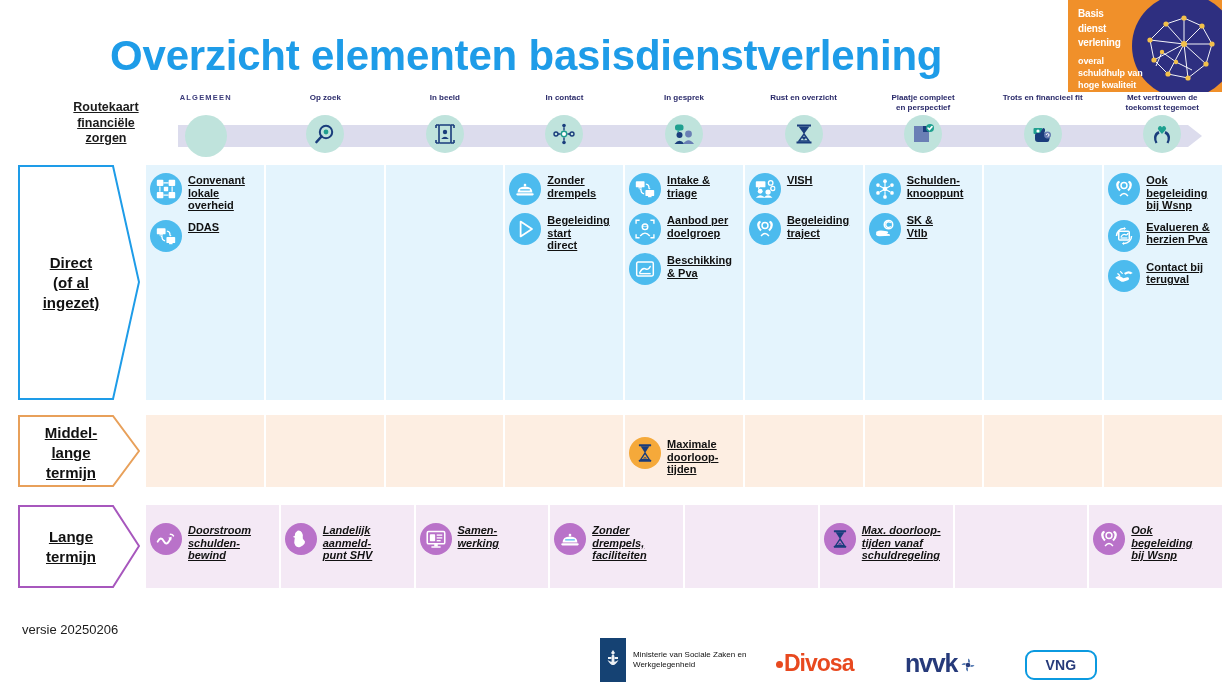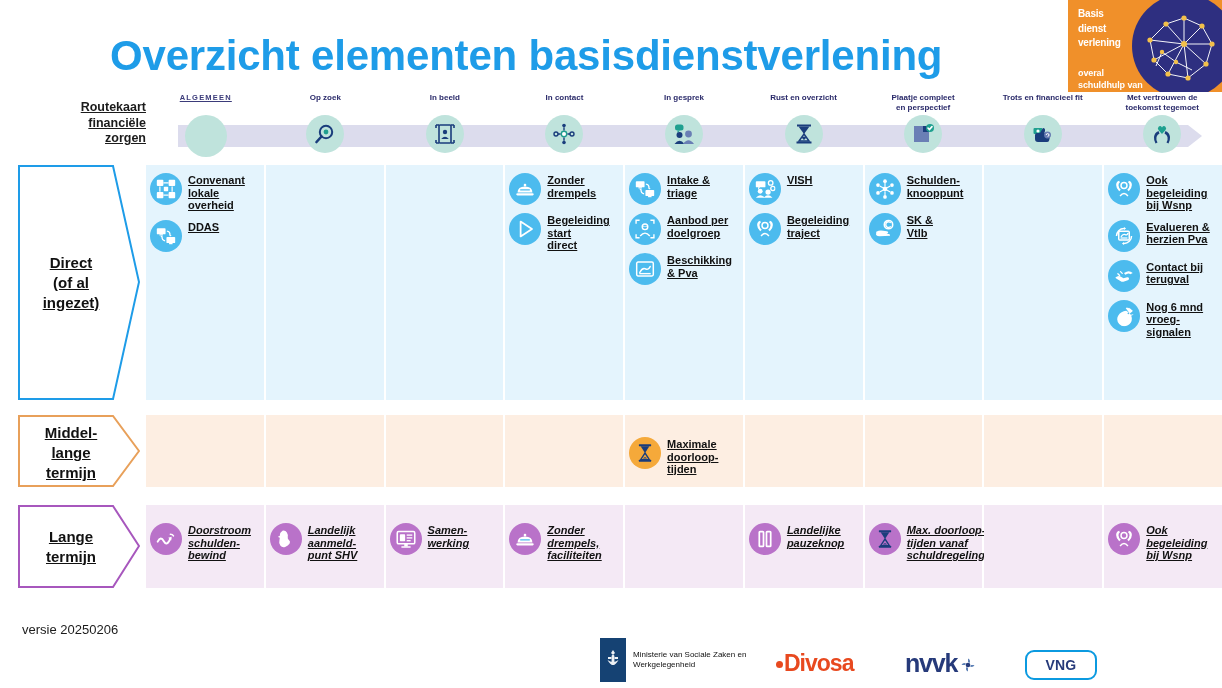--- a/index.html
+++ b/index.html
@@ -25,31 +25,31 @@
   
   .brandlogo{
     position:absolute;left:1068px;top:0px;width:154px;height:92px;
     background:#f0902a;
     overflow:hidden;
   }
   .brandlogo .ltext{
     position:absolute;left:10px;top:7px;color:#ffffff;
   }
   .brandlogo .big{font-size:10px;font-weight:bold;line-height:14.5px;letter-spacing:-0.2px;}
-  .brandlogo .small{font-size:9px;font-weight:bold;line-height:11px;margin-top:17px;letter-spacing:-0.1px;}
+  .brandlogo .small{font-size:9px;font-weight:bold;line-height:11px;margin-top:5px;letter-spacing:-0.1px;}
   .brandlogo .netblob{
     position:absolute;right:-14px;top:-6px;width:104px;height:104px;
     background:#2e2f80;border-radius:50% 50% 50% 50%/50% 50% 50% 50%;
   }
   .brandlogo svg{position:absolute;right:0;top:0;}
 
   
   .routekaart{
     position:absolute;left:66px;top:100px;width:80px;
-    text-align:right;font-size:12.5px;font-weight:bold;color:#1b1b1b;
+    text-align:center;font-size:12.5px;font-weight:bold;color:#1b1b1b;
     line-height:15.5px;
   }
   .routekaart span{ text-decoration:underline; display:block;}
 
   
   .timeline{position:absolute;left:146px;top:92px;width:1076px;height:66px;}
   .tl-bar{
     position:absolute;left:32px;top:33px;height:22px;width:1010px;
     background:#dcdced;
   }
@@ -61,21 +61,21 @@
   .tl-node{position:absolute;top:0;width:120px;margin-left:-60px;text-align:center;}
   .tl-label{
     font-size:8px;font-weight:bold;color:#2a2a6a;line-height:9.5px;
     height:20px;padding-top:1px;
   }
   .tl-circle{
     width:38px;height:38px;border-radius:50%;
     background:#bfe3dc;margin:2px auto 0 auto;position:relative;
   }
   .tl-circle svg{position:absolute;left:50%;top:50%;transform:translate(-50%,-50%);}
-  .tl-node.algemeen .tl-label{letter-spacing:1.2px;font-size:7.5px;color:#3b3b7a;text-decoration:underline;}
+  .tl-node.algemeen .tl-label{letter-spacing:1.2px;font-size:7.5px;color:#3b3b7a;}
   .tl-node.algemeen .tl-circle{width:42px;height:42px;}
 
   
   .rowlabel{
     position:absolute;left:18px;
     display:flex;align-items:center;justify-content:center;
     box-sizing:border-box;
   }
   .rowlabel .chev{
     position:absolute;inset:0;
@@ -554,33 +554,20 @@
           <div class="ibadge" style="background: rgb(76, 187, 238);">
             <svg width="21" height="21" viewBox="0 0 24 24">
               <path d="M2 14 q3-3 6-1.5 l3.5 2 l4-1 q1.8-0.4 2.2 1.2 q0.4 1.6-1.4 2.2 l-5 1.6 q-1.6 0.5-3-0.4 L4 15.5 Z" fill="#ffffff"></path>
               <path d="M22 8.5 q-3.5-3-7-1.5 l-3 1.5 l1.4 2 l2.6-1.2 q1.8-0.8 3.2 0.6 Z" fill="#ffffff"></path>
               <path d="M5 9.5 l2 2 M8 7 l2 2" stroke="#ffffff" stroke-width="1.5" stroke-linecap="round"></path>
             </svg>
           </div>
           <div class="ilabel">Contact bij
 terugval</div>
         </div>
-        <div class="item">
-          <div class="ibadge" style="background: rgb(76, 187, 238);">
-            <svg width="21" height="21" viewBox="0 0 24 24">
-              <path d="M14 3.2 q1.6-1.6 2.6 0 q1.4-1.4 2.2 0.6 q1.4-0.8 1.6 1.2 q2-0.2 1.2 1.8 l-3 2.4 Z" fill="#ffffff"></path>
-              <path d="M14.5 6 q-6 0.5-9 5.5 q-3 5 1 9.5 q4 4.5 10 1.6 q5-2.4 4.4-8.6 q-0.5-5-6.4-8 Z" fill="#ffffff"></path>
-              <circle cx="17" cy="9" r="0.9" fill="#4cbbee"></circle>
-              <path d="M20 10.5 l3-0.8 l-2.4 2.2 Z" fill="#ffffff"></path>
-            </svg>
-          </div>
-          <div class="ilabel">Nog 6 mnd
-vroeg-
-signalen</div>
-        </div>
       </div>
     </div>
   <div class="gridrow" id="row-1" style="top:415px;height:72px;">
       <div class="cell r2" style="flex: 1 1 0px; min-width: 0px;"></div>
       <div class="cell r2" style="flex: 1 1 0px; min-width: 0px;"></div>
       <div class="cell r2" style="flex: 1 1 0px; min-width: 0px;"></div>
       <div class="cell r2" style="flex: 1 1 0px; min-width: 0px;"></div>
       <div class="cell r2" style="flex: 1 1 0px; min-width: 0px;">
         <div class="item">
           <div class="ibadge" style="background: rgb(245, 169, 58);">
@@ -656,32 +643,20 @@
               <rect x="2" y="16.8" width="20" height="2.6" rx="1.3" fill="#ffffff"></rect>
               <path d="M6.5 13 h11" stroke="#4cbbee" stroke-width="1.4"></path>
             </svg>
           </div>
           <div class="ilabel">Zonder
 drempels,
 faciliteiten</div>
         </div>
       </div>
       <div class="cell r3" style="flex: 1 1 0px; min-width: 0px;"></div>
-      <div class="cell r3" style="flex: 1 1 0px; min-width: 0px;">
-        <div class="item">
-          <div class="ibadge" style="background: rgb(185, 114, 201);">
-            <svg width="21" height="21" viewBox="0 0 24 24">
-              <rect x="5.5" y="3.5" width="4.8" height="17" rx="0.8" fill="none" stroke="#ffffff" stroke-width="2"></rect>
-              <rect x="13.7" y="3.5" width="4.8" height="17" rx="0.8" fill="none" stroke="#ffffff" stroke-width="2"></rect>
-            </svg>
-          </div>
-          <div class="ilabel">Landelijke
-pauzeknop</div>
-        </div>
-      </div>
       <div class="cell r3" style="flex: 1 1 0px; min-width: 0px;">
         <div class="item">
           <div class="ibadge" style="background: rgb(185, 114, 201);">
             <svg width="21" height="21" viewBox="0 0 24 24">
               <rect x="5" y="2" width="14" height="2.3" rx="0.6" fill="#1a3d7c"></rect>
               <rect x="5" y="19.7" width="14" height="2.3" rx="0.6" fill="#1a3d7c"></rect>
               <path d="M7 4.3 L17 4.3 L12 12 Z" fill="#1a3d7c"></path>
               <path d="M12 12 L17 19.7 L7 19.7 Z" fill="none" stroke="#1a3d7c" stroke-width="1.6"></path>
               <path d="M9.6 18.2 q2.4-2.6 4.8 0 Z" fill="#1a3d7c"></path>
             </svg>

